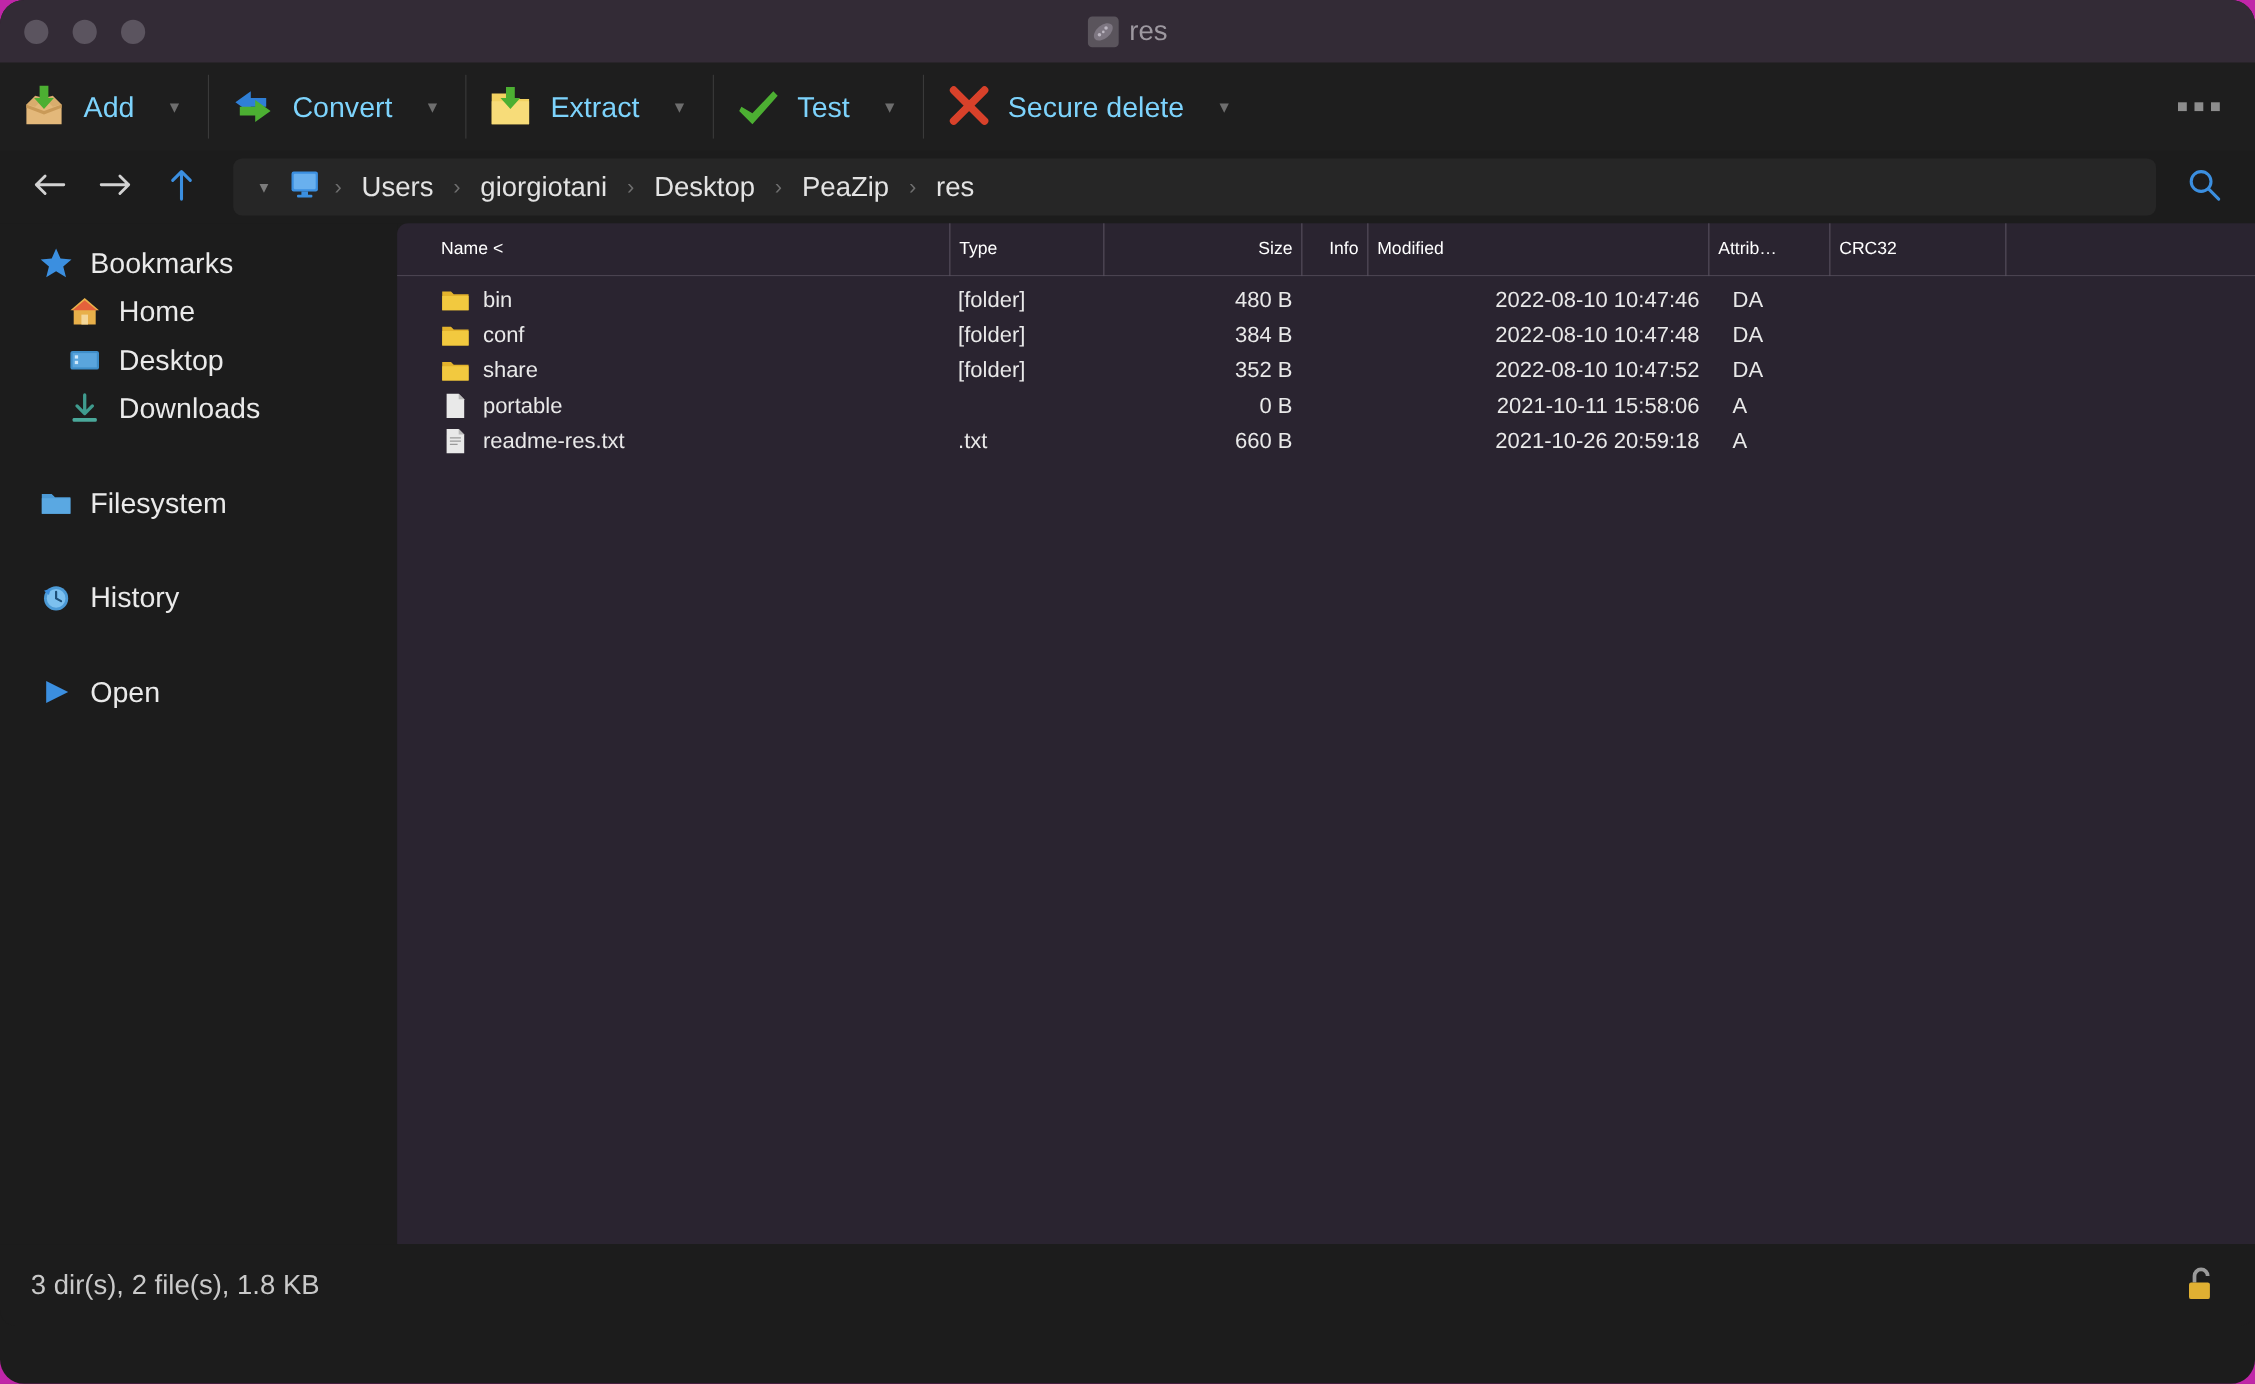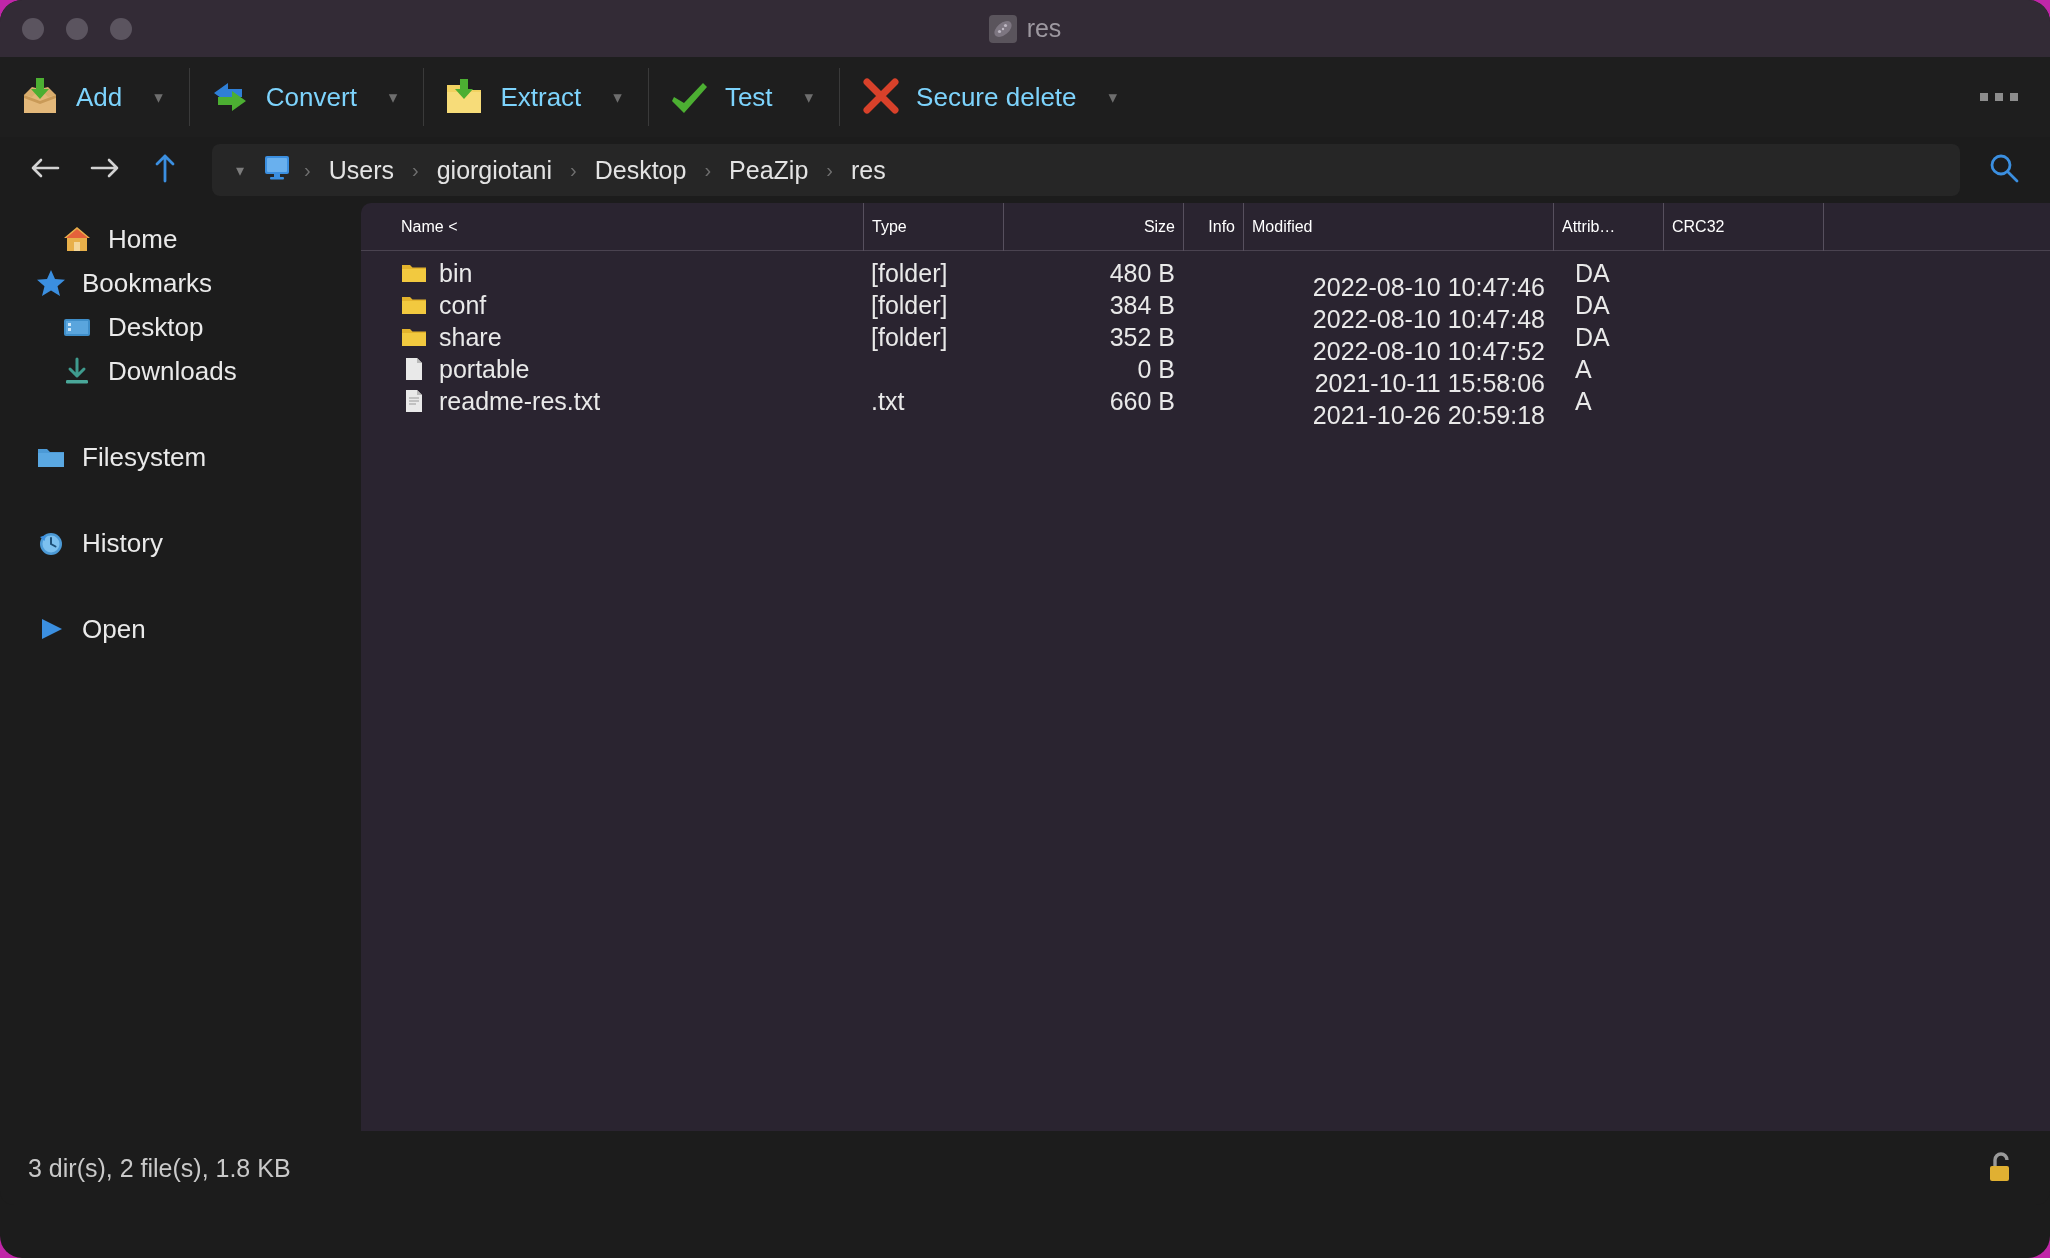--- a/index.html
+++ b/index.html
@@ -125,22 +125,22 @@
   .col-type { width: 140px; }
   .col-size { width: 180px; justify-content: flex-end; }
   .col-info { width: 60px; justify-content: flex-end; }
   .col-mod  { width: 310px; }
   .col-attr { width: 110px; }
   .col-crc  { width: 160px; }
   .col-end  { width: 60px; }
 
   #rows { padding-top: 6px; }
   .row {
-    display: flex; align-items: flex-start; height: 32px;
-    font-size: 25px; color: #e9e9e9; padding-left: 32px;
+    display: flex; align-items: flex-end; height: 32px;
+    font-size: 20px; color: #e9e9e9; padding-left: 32px;
     cursor: pointer;
   }
   .cell { height: 32px; display: flex; align-items: center; padding: 0 8px; white-space: nowrap; }
   .c-name { width: 470px; gap: 12px; }
   .c-type { width: 140px; }
   .c-size { width: 180px; justify-content: flex-end; }
   .c-info { width: 60px; }
   .c-mod  { width: 310px; justify-content: flex-end; margin-top: 14px; }
   .c-attr { width: 110px; padding-left: 22px; }
   .c-crc  { width: 160px; }
@@ -303,38 +303,38 @@
           <path d="M21 21 L30 30" stroke="#3b8fe0" stroke-width="2.8" stroke-linecap="round"></path>
         </svg>
       </span>
     </div>
   </div>
 
   <div id="body">
 
     <div id="sidebar">
 
+      <div class="side-item">
+        <span class="sicon">
+          <svg width="30" height="30" viewBox="0 0 30 30">
+            <polygon points="15,2 19,11 29,11.8 21.5,18.3 24,28 15,22.6 6,28 8.5,18.3 1,11.8 11,11" fill="#3b8fe0"></polygon>
+          </svg>
+        </span>
+        <span class="side-label">Bookmarks</span>
+      </div>
+
       <div class="side-item indent">
         <span class="sicon">
           <svg width="30" height="30" viewBox="0 0 30 30">
             <polygon points="15,3 28,14 25,14 25,27 5,27 5,14 2,14" fill="#e8b04a"></polygon>
             <polygon points="15,5 26,14 4,14" fill="#e4613b"></polygon>
             <rect x="12" y="18" width="6" height="9" fill="#f4d79a"></rect>
           </svg>
         </span>
         <span class="side-label">Home</span>
-      </div>
-
-      <div class="side-item">
-        <span class="sicon">
-          <svg width="30" height="30" viewBox="0 0 30 30">
-            <polygon points="15,2 19,11 29,11.8 21.5,18.3 24,28 15,22.6 6,28 8.5,18.3 1,11.8 11,11" fill="#3b8fe0"></polygon>
-          </svg>
-        </span>
-        <span class="side-label">Bookmarks</span>
       </div>
 
       <div class="side-item indent">
         <span class="sicon">
           <svg width="30" height="30" viewBox="0 0 30 30">
             <rect x="2" y="7" width="26" height="17" rx="2" fill="#3f8ec9"></rect>
             <rect x="4" y="9" width="22" height="13" fill="#5aa5dd"></rect>
             <rect x="6" y="11" width="3" height="3" fill="#cfe8fa"></rect>
             <rect x="6" y="16" width="3" height="3" fill="#cfe8fa"></rect>
           </svg>

